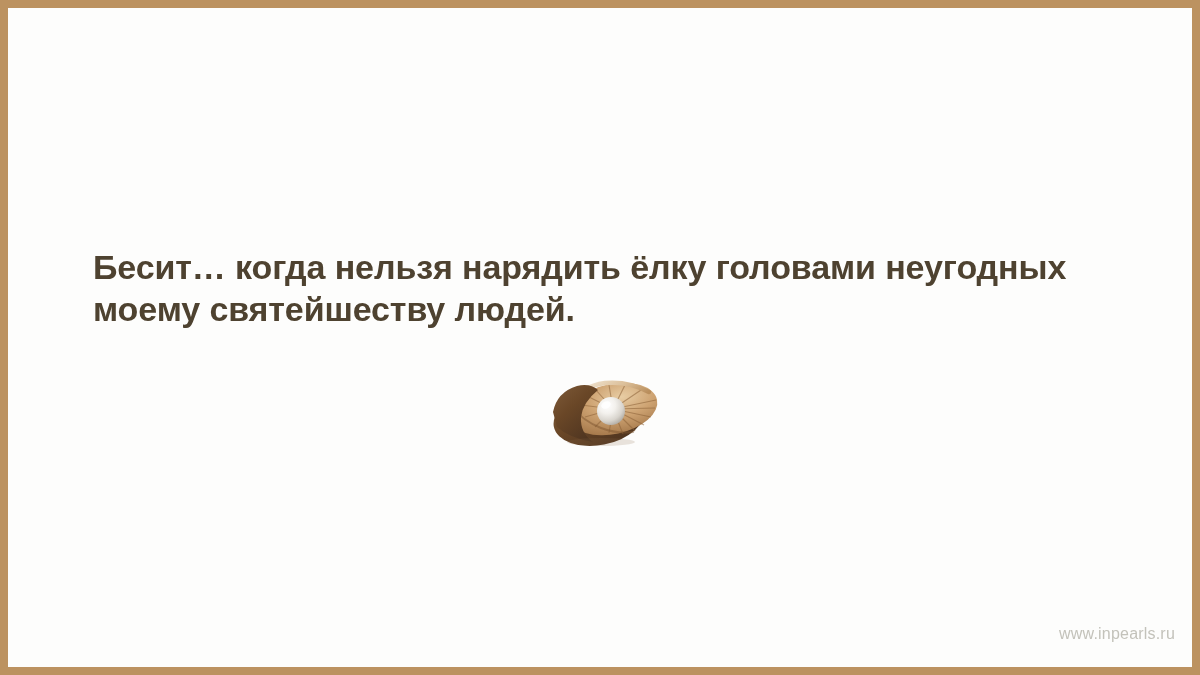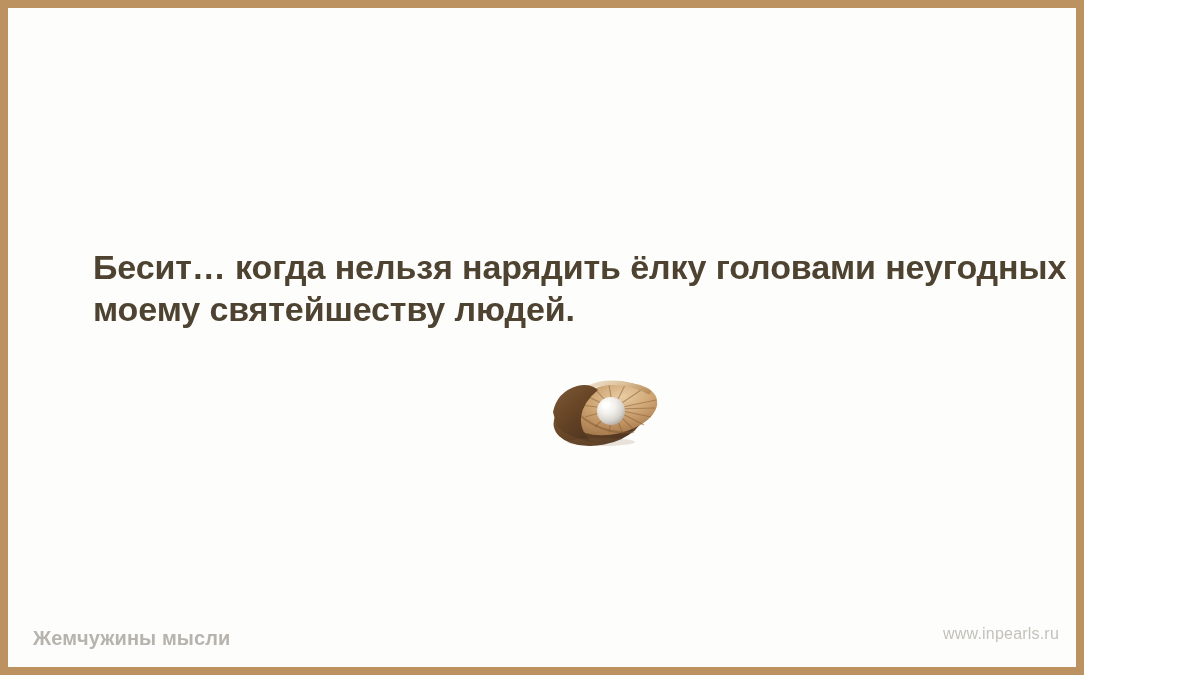--- a/index.html
+++ b/index.html
@@ -10,21 +10,21 @@
   body {
     width: 1200px;
     height: 675px;
     overflow: hidden;
     font-family: "Liberation Sans", sans-serif;
   }
 
   .card {
     position: relative;
     box-sizing: border-box;
-    width: 1084px;
+    width: 1200px;
     height: 675px;
     background: #fdfdfc;
     border: 8px solid #bc9260;
   }
 
   
   .quote {
     position: absolute;
     left: 85px;
     top: 238px;
@@ -131,17 +131,16 @@
 
       <path d="M10 40 Q14 20 34 14 Q47 11 55 18 Q40 30 38 45 Q37 61 50 70 Q26 66 14 55 Z" fill="url(#outerG)"></path>
 
       <circle cx="68" cy="39" r="14" fill="url(#pearlG)"></circle>
       <ellipse cx="63" cy="33" rx="5" ry="3.5" fill="#ffffff" opacity="0.85" transform="rotate(-25 63 33)"></ellipse>
 
       <ellipse cx="58" cy="70" rx="34" ry="4" fill="#8a6a48" opacity="0.18"></ellipse>
     </svg>
   </div>
 
-  <div class="footer-left">Жемчужины мысли</div>
 
   <div class="footer-right">www.inpearls.ru</div>
 
 </div>
 
 </body></html>

